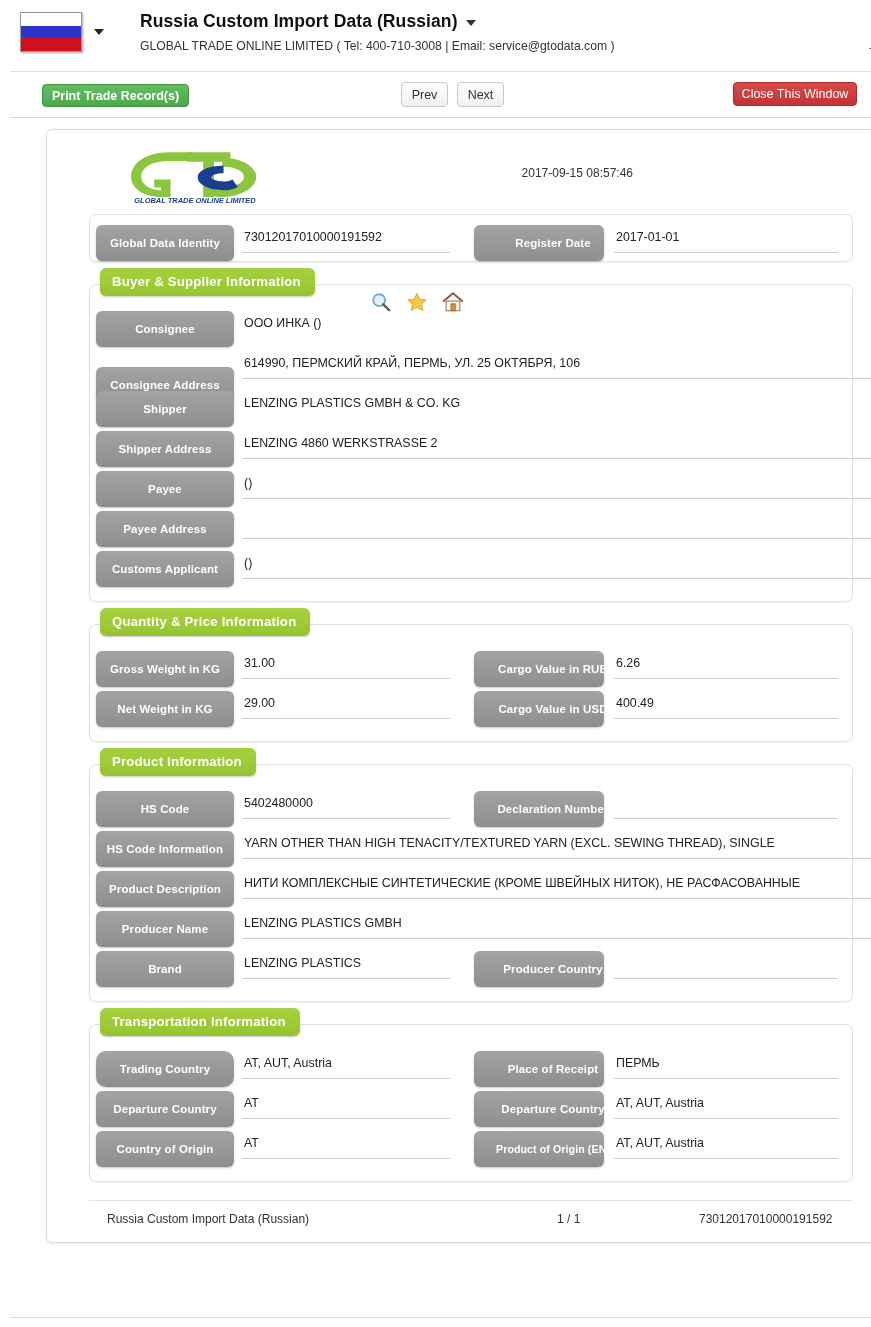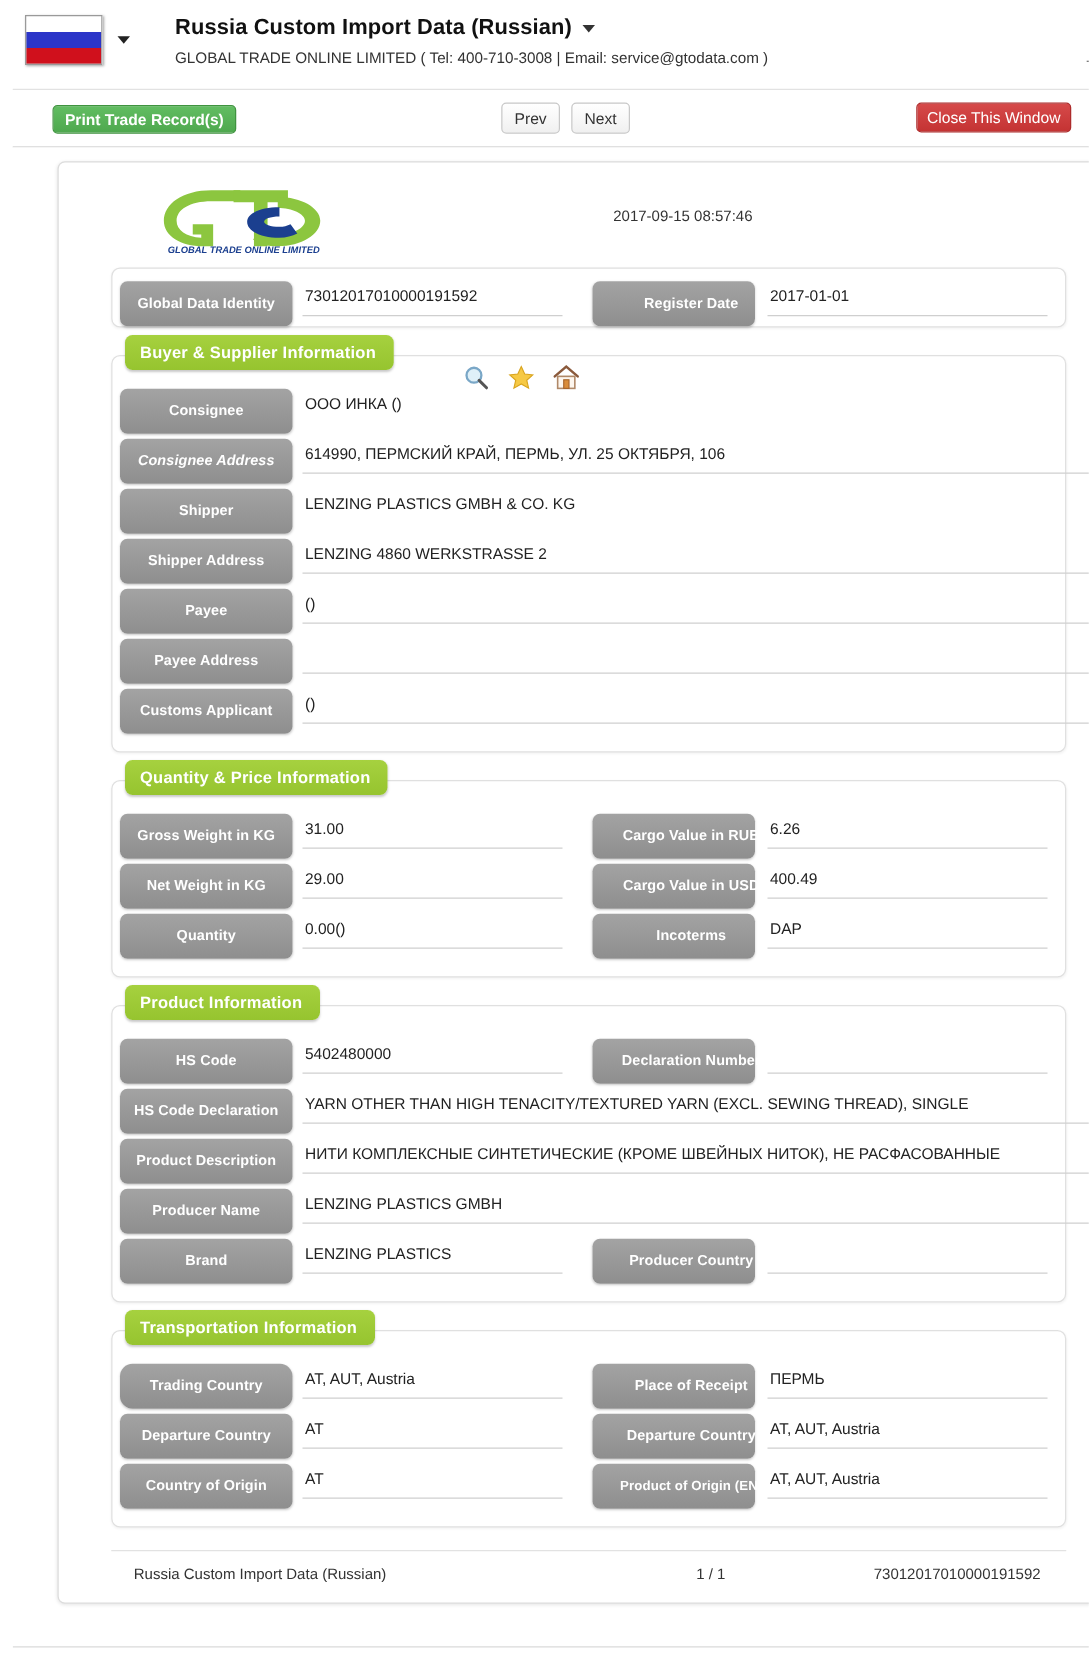--- a/index.html
+++ b/index.html
@@ -130,21 +130,21 @@
     border: 1px solid #dcdcdc;
     border-radius: 6px;
     box-shadow: 0 1px 3px rgba(0,0,0,.10);
     padding: 14px 18px 10px 18px;
   }
 
   
   .logo-row { position: relative; height: 66px; }
   .gto-logo { position: absolute; left: 62px; top: 4px; width: 136px; height: 56px; }
   .logo-stamp {
-    position: absolute; right: 545px; top: 22px;
+    position: absolute; right: 514px; top: 22px;
     font-size: 12px; color: #333; white-space: nowrap;
   }
 
   
   .card {
     position: relative;
     border: 1px solid #e0e0e0;
     border-radius: 7px;
     background: #ffffff;
     margin: 0 0 14px 24px;
@@ -283,21 +283,21 @@
             <rect x="4.5" y="11" width="15" height="10.5" fill="#fdf6ee" stroke="#b08968" stroke-width="1.4"></rect>
             <rect x="9.8" y="14" width="4.6" height="7.5" fill="#d98c3a" stroke="#a8652a" stroke-width="1"></rect>
           </svg>
         </div>
 
         <div class="row">
           <div class="pill left" style="top:4px;">Consignee</div>
           <div class="val wide" style="top:6px;border-bottom:none;">ООО ИНКА ()</div>
         </div>
         <div class="row">
-          <div class="pill left" style="top:4px;font-style:italic;">Consignee Address</div>
+          <div class="pill left" style="top:20px;">Consignee Address</div>
           <div class="val wide" style="top:6px;">614990, ПЕРМСКИЙ КРАЙ, ПЕРМЬ, УЛ. 25 ОКТЯБРЯ, 106</div>
         </div>
         <div class="row">
           <div class="pill left" style="top:4px;">Shipper</div>
           <div class="val wide" style="top:6px;border-bottom:none;">LENZING PLASTICS GMBH &amp; CO. KG</div>
         </div>
         <div class="row">
           <div class="pill left" style="top:4px;">Shipper Address</div>
           <div class="val wide" style="top:6px;">LENZING 4860 WERKSTRASSE 2</div>
         </div>
@@ -323,39 +323,33 @@
           <div class="val half-left" style="top:6px;">31.00</div>
           <div class="pill right" style="top:4px;">Cargo Value in RUB</div>
           <div class="val half-right" style="top:6px;">6.26</div>
         </div>
         <div class="row">
           <div class="pill left" style="top:4px;">Net Weight in KG</div>
           <div class="val half-left" style="top:6px;">29.00</div>
           <div class="pill right" style="top:4px;">Cargo Value in USD</div>
           <div class="val half-right" style="top:6px;">400.49</div>
         </div>
-        <div class="row">
-          <div class="pill left" style="top:4px;">Quantity</div>
-          <div class="val half-left" style="top:6px;">0.00()</div>
-          <div class="pill right" style="top:4px;">Incoterms</div>
-          <div class="val half-right" style="top:6px;">DAP</div>
-        </div>
       </div>
 
       <div class="card section">
         <div class="sec-title">Product Information</div>
 
         <div class="row">
           <div class="pill left" style="top:4px;">HS Code</div>
           <div class="val half-left" style="top:6px;">5402480000</div>
           <div class="pill right" style="top:4px;">Declaration Number</div>
           <div class="val half-right" style="top:6px;"></div>
         </div>
         <div class="row">
-          <div class="pill left" style="top:4px;">HS Code Declaration</div>
+          <div class="pill left" style="top:4px;">HS Code Information</div>
           <div class="val wide" style="top:6px;">YARN OTHER THAN HIGH TENACITY/TEXTURED YARN (EXCL. SEWING THREAD), SINGLE</div>
         </div>
         <div class="row">
           <div class="pill left" style="top:4px;">Product Description</div>
           <div class="val wide" style="top:6px;">НИТИ КОМПЛЕКСНЫЕ СИНТЕТИЧЕСКИЕ (КРОМЕ ШВЕЙНЫХ НИТОК), НЕ РАСФАСОВАННЫЕ</div>
         </div>
         <div class="row">
           <div class="pill left" style="top:4px;">Producer Name</div>
           <div class="val wide" style="top:6px;">LENZING PLASTICS GMBH</div>
         </div>

